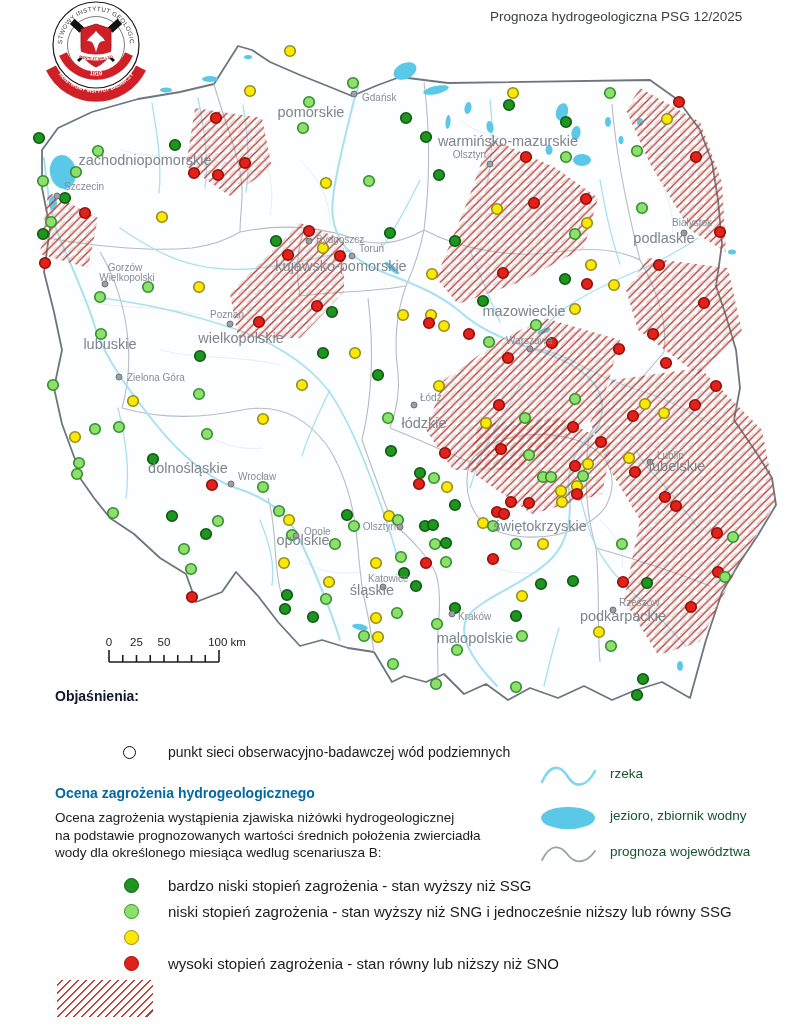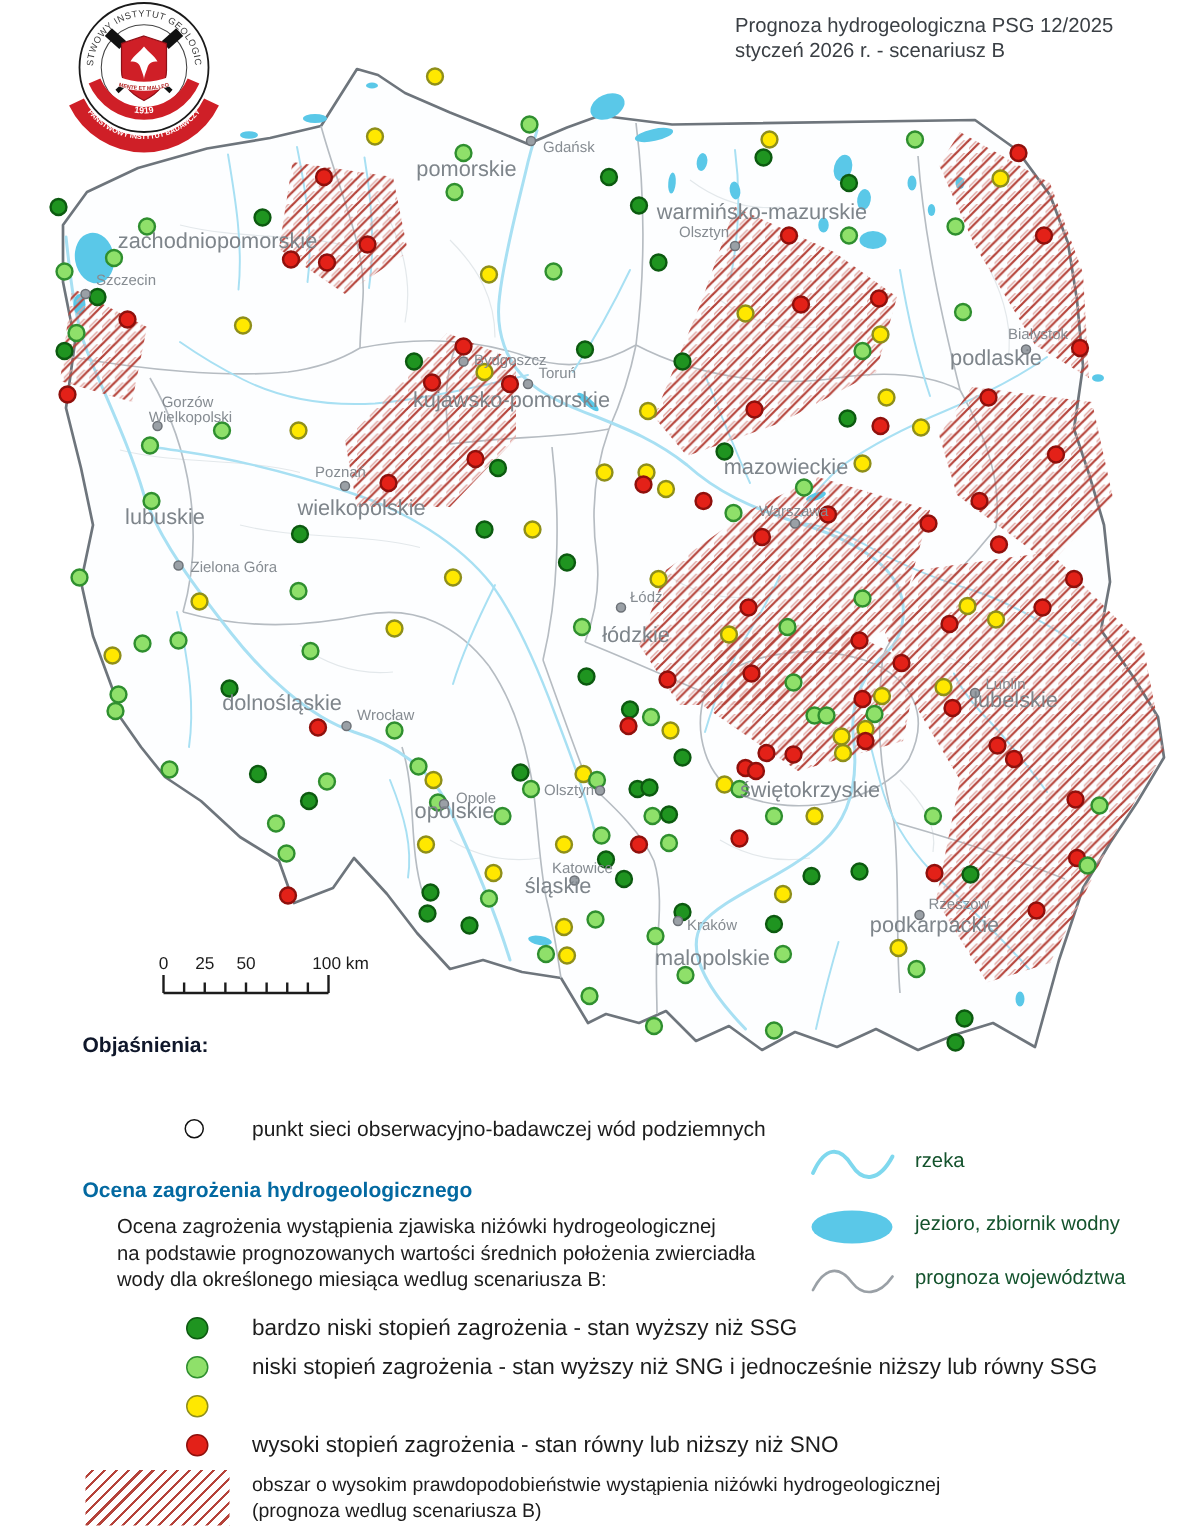--- a/index.html
+++ b/index.html
@@ -1,48 +1,47 @@
 <!DOCTYPE html>
 <html><head>
 <meta charset="utf-8">
 <style>
   html,body{margin:0;padding:0;background:#fff;}
   #page{position:relative;width:800px;height:1024px;background:#fff;overflow:hidden;
         font-family:"Liberation Sans",sans-serif;color:#222;}
   .title{position:absolute;left:490px;top:8px;font-size:13.5px;line-height:17px;
-         color:#3a3f44;white-space:nowrap;}
+         color:#3a3f44;white-space:nowrap;text-align:right;}
   #map-svg{position:absolute;left:0;top:0;}
   #logo-svg{position:absolute;left:36px;top:0;}
   #map-svg text, #logo-svg text{font-family:"Liberation Sans",sans-serif;}
   .lg-head{position:absolute;left:55px;top:688px;font-size:14px;font-weight:bold;color:#0f172a;}
   .lg-point-dot{position:absolute;left:123px;top:746px;width:11px;height:11px;border-radius:50%;
                 border:1.8px solid #111;background:#fff;}
   .lg-point-lbl{position:absolute;left:168px;top:744px;font-size:14px;color:#1c1c1c;}
   .lg-sub{position:absolute;left:55px;top:785px;font-size:14px;font-weight:bold;color:#0369a1;}
-  .lg-intro{position:absolute;left:55px;top:809px;font-size:13.5px;line-height:17.5px;color:#1c1c1c;margin-left:23px;}
+  .lg-intro{position:absolute;left:55px;top:809px;font-size:13.5px;line-height:17.5px;color:#1c1c1c;}
   #risk-items{position:absolute;left:124px;top:872px;width:640px;}
   .risk-row{display:flex;align-items:center;height:26px;}
   .risk-dot{width:13px;height:13px;border-radius:50%;border:1.6px solid #555;flex:0 0 auto;
             margin-right:29px;}
   .risk-lbl{font-size:15px;color:#1c1c1c;white-space:nowrap;}
   .hatch-swatch{position:absolute;left:57px;top:980px;width:96px;height:37px;
     background:repeating-linear-gradient(-45deg, rgba(0,0,0,0) 0 4.2px, #b5433a 4.2px 5.7px);}
   .hatch-lbl{position:absolute;left:168px;top:981px;font-size:13px;line-height:17px;color:#1c1c1c;}
   .feat{position:absolute;left:538px;height:40px;}
   .feat svg{position:absolute;left:0;top:0;}
   .feat .feat-lbl{position:absolute;left:72px;top:8px;font-size:13.5px;color:#14532d;white-space:nowrap;}
 </style>
 </head>
 <body>
 
 <div id="page">
 
   <div class="title">
     <div>Prognoza hydrogeologiczna PSG 12/2025</div>
-    <div>styczeń 2026 r. - scenariusz B</div>
   </div>
 
   <svg id="logo-svg" width="120" height="104" viewBox="0 0 116 104">
     <defs>
       <path id="lp-ring" d="M24,45 A34,34 0 0 1 92,45"></path>
       <path id="lp-band" d="M25,54 A36,36 0 0 0 91,54"></path>
       <path id="lp-motto" d="M38,56.5 Q58,63.5 78,56.5"></path>
       <path id="lp-ribbon" d="M13,68 A50,50 0 0 0 103,68"></path>
       <path id="lp-ribbon-txt" d="M15,66 A48,48 0 0 0 101,66"></path>
     </defs>
@@ -490,24 +489,20 @@
       <div class="risk-row">
         <span class="risk-dot" style="background: rgb(255, 232, 0); border-color: rgb(143, 143, 26);"></span>
       </div>
       <div class="risk-row">
         <span class="risk-dot" style="background: rgb(227, 33, 24); border-color: rgb(143, 16, 12);"></span>
         <span class="risk-lbl">wysoki stopień zagrożenia - stan równy lub niższy niż SNO</span>
       </div>
     </div>
 
   <div class="hatch-swatch"></div>
-  <div class="hatch-lbl">
-    <div>obszar o wysokim prawdopodobieństwie wystąpienia niżówki hydrogeologicznej</div>
-    <div>(prognoza wedlug scenariusza B)</div>
-  </div>
 
   <div class="feat" style="top:758px">
     <svg width="62" height="36">
       <path d="M4,24 C12,6 22,6 30,19 C37,30 48,30 57,13" stroke="#7fd8ee" stroke-width="2.6" fill="none" stroke-linecap="round"></path>
     </svg>
     <span class="feat-lbl">rzeka</span>
   </div>
   <div class="feat" style="top:800px">
     <svg width="62" height="36">
       <ellipse cx="30" cy="18" rx="27" ry="11" fill="#5ac8e8"></ellipse>

